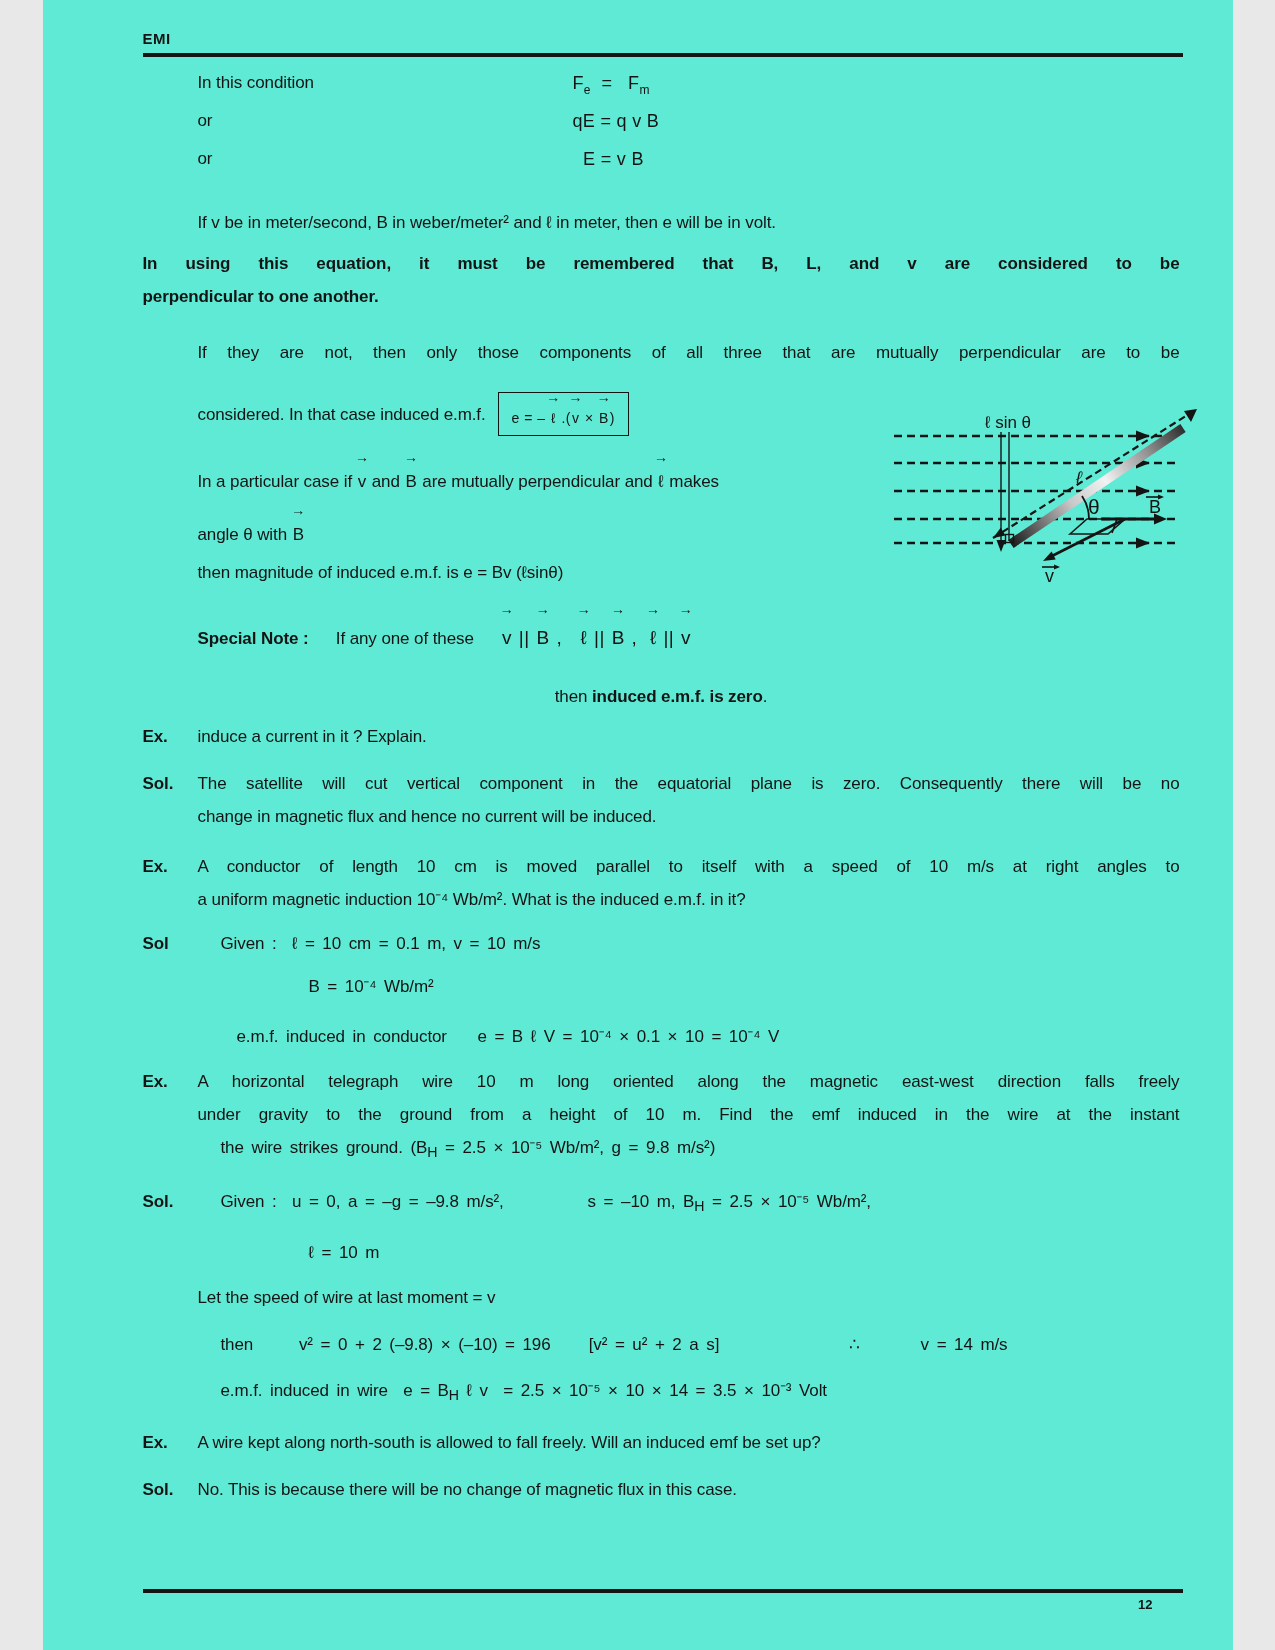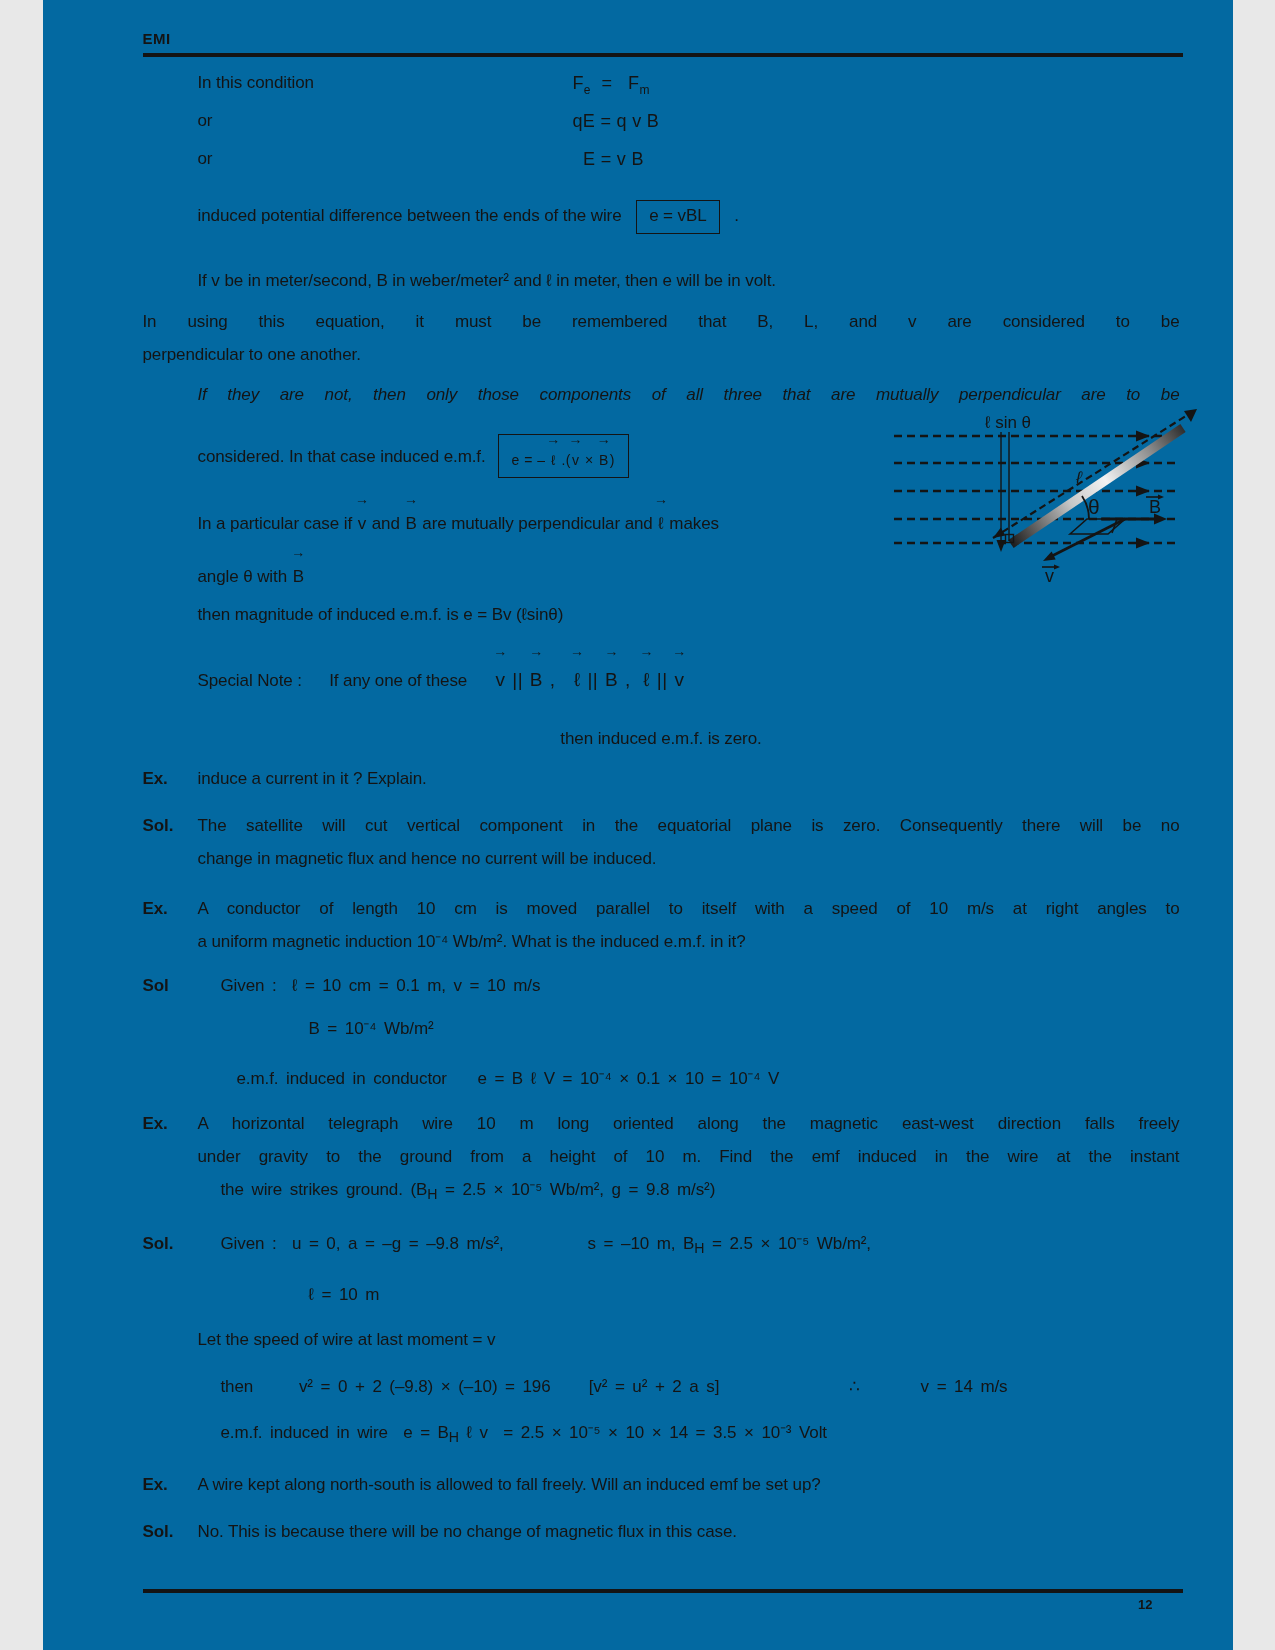--- a/index.html
+++ b/index.html
@@ -1,50 +1,50 @@
 <!DOCTYPE html>
 <html><head>
 <meta charset="utf-8">
 <style>
   * { margin:0; padding:0; box-sizing:border-box; }
   html,body { background:#e8e8e8; }
   body { font-family:"Liberation Sans", sans-serif; color:#141414; }
-  .page { position:relative; width:1190px; height:1650px; background:#0369a1; margin:0 auto; overflow:hidden; }
+  .page { position:relative; width:1190px; height:1650px; background:#5eead4; margin:0 auto; overflow:hidden; }
 
   
   .hdr-title { position:absolute; left:100px; top:30px; font-size:15px; font-weight:bold; letter-spacing:.5px; }
   .hdr-rule  { position:absolute; left:100px; top:53px; width:1040px; height:4px; background:#141414; }
   .ftr-rule  { position:absolute; left:100px; top:1589px; width:1040px; height:4px; background:#141414; }
   .page-num  { position:absolute; left:100px; top:1597px; width:1010px; text-align:right; font-size:13px; font-weight:bold; }
 
   
   .content { position:absolute; left:100px; top:64px; width:1037px; font-size:17px; line-height:33px; letter-spacing:-0.1px; }
   .line { min-height:33px; }
   .ind  { padding-left:55px; }
   .ind1 { padding-left:16px; }
   .ind2 { padding-left:88px; }
   .jl   { text-align:justify; text-align-last:justify; }
-  .bold { font-weight:normal; }
+  .bold { font-weight:bold; }
   .center { text-align:center; }
   .pre  { white-space:pre-wrap; }
   .math { word-spacing:3px;margin-left:23px; }
 
   .eqrow { display:flex; height:38px; line-height:38px; padding-left:55px; }
   .eqrow .lbl { width:375px; flex:none; }
   .eqrow .eq  { font-size:18px; letter-spacing:.3px; }
   .eq sub, .mline sub { font-size:12px; }
 
   .boxed { display:inline-block; border:1.7px solid #141414; padding:0 12px 2px; line-height:30px; }
   .vecbox { padding:12px 13px 4px; line-height:26px; font-size:14px; letter-spacing:.5px; }
 
   .pd-line { margin-top:18px; height:40px; line-height:40px; }
   .pd-line .boxed { margin:0 10px; }
   .volt-line { margin-top:28px; }
   .bold-note { margin-top:8px; }
-  .comp-line { margin-top:7px;font-style:italic; }
+  .comp-line { margin-top:23px; }
   .consider-row { margin-top:17px; height:56px; display:flex; align-items:center; gap:12px; }
   .particular { margin-top:23px; max-width:745px; }
   .angle-line { margin-top:20px; }
   .mag-line { margin-top:5px; }
   .special-note { margin-top:28px; height:42px; line-height:42px; }
   .special-note .sn-math { font-size:19px; letter-spacing:.5px; }
   .special-note .sn-gap { display:inline-block; width:18px; }
   .zero-line { margin-top:21px; }
 
   .prob { display:flex; }
@@ -75,25 +75,20 @@
     </div>
     <div class="eqrow">
       <span class="lbl">or</span>
       <span class="eq mline">qE = q v B</span>
     </div>
     <div class="eqrow">
       <span class="lbl">or</span>
       <span class="eq mline">&nbsp;&nbsp;E = v B</span>
     </div>
 
-    <div class="line ind pd-line">
-      <span>induced potential difference between the ends of the wire</span>
-      <span class="boxed">e = vBL</span>
-      <span>.</span>
-    </div>
 
     <div class="line ind volt-line">If v be in meter/second, B in weber/meter² and ℓ in meter, then e will be in volt.</div>
 
     <div class="bold-note bold">
       <div class="line jl">In using this equation, it must be remembered that B, L, and v are considered to be</div>
       <div class="line">perpendicular to one another.</div>
     </div>
 
     <div class="line ind comp-line jl">If they are not, then only those components of all three that are mutually perpendicular are to be</div>
 

